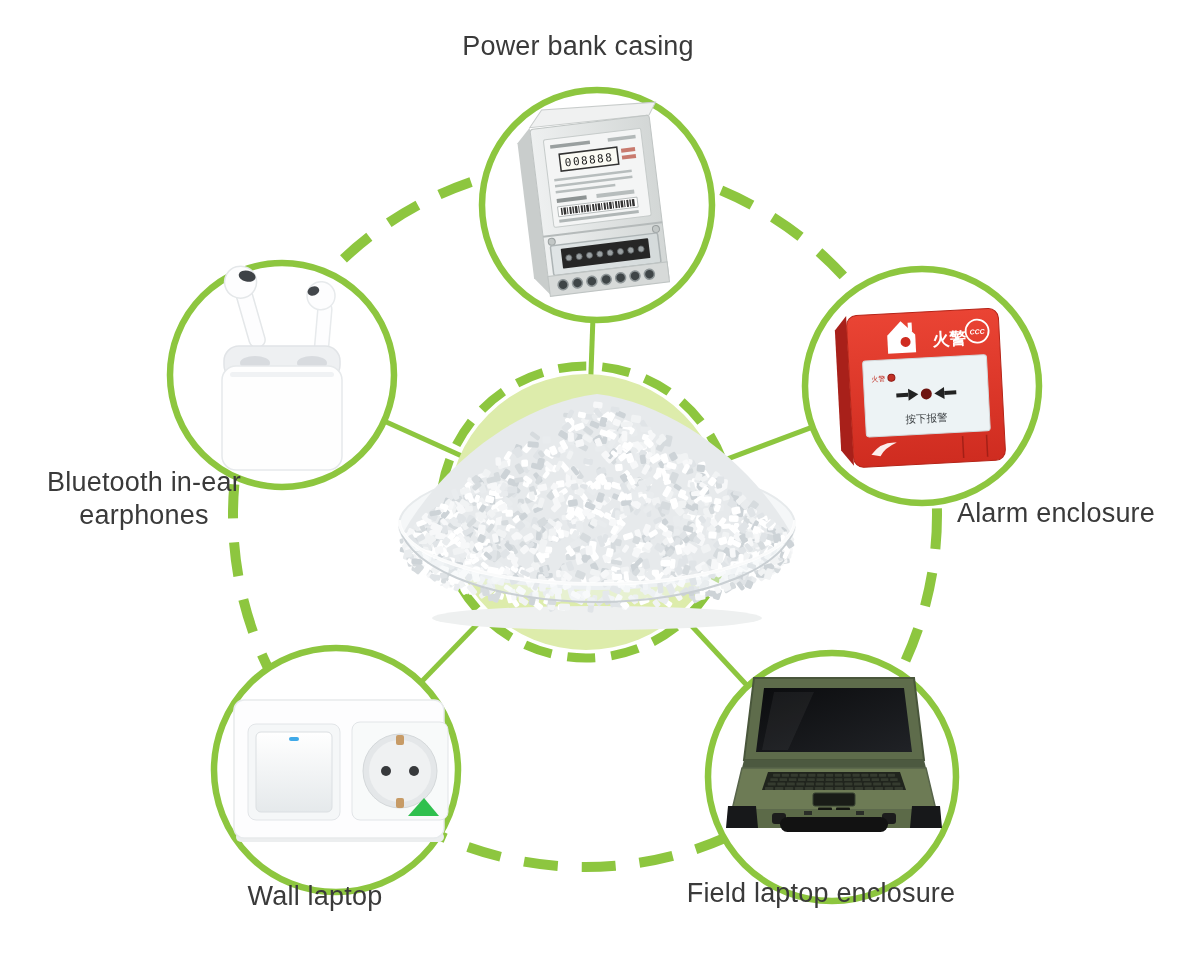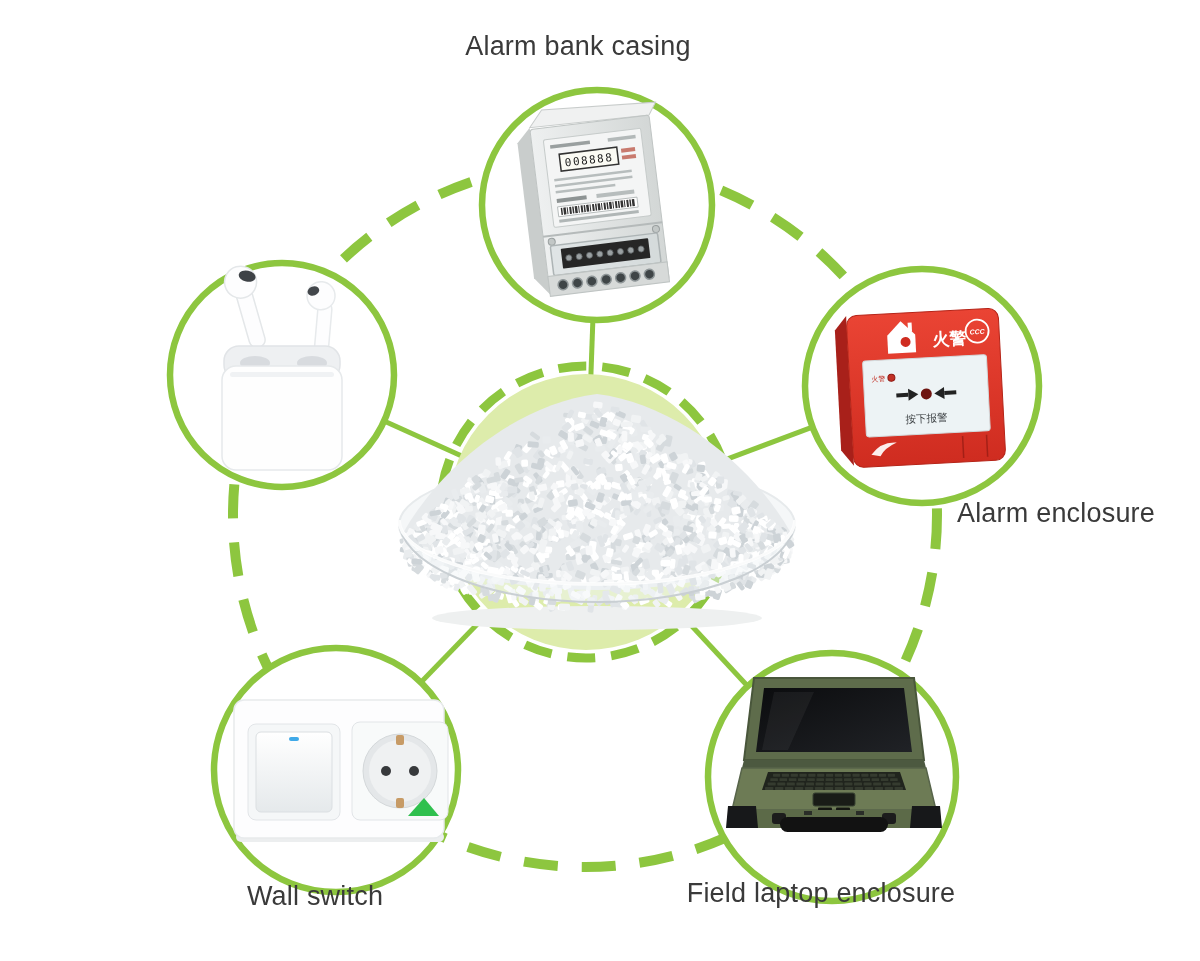--- a/index.html
+++ b/index.html
@@ -1548,18 +1548,19 @@
     <polygon points="-106,26 -78,26 -76,48 -108,48" fill="#17181a"></polygon>
     <polygon points="78,26 106,26 108,48 76,48" fill="#17181a"></polygon>
     <rect x="-30" y="31" width="8" height="4" fill="#2a2d28"></rect>
     <rect x="22" y="31" width="8" height="4" fill="#2a2d28"></rect>
     <rect x="-62" y="33" width="14" height="11" rx="3" fill="#1c1c1c"></rect>
     <rect x="48" y="33" width="14" height="11" rx="3" fill="#1c1c1c"></rect>
     <rect x="-54" y="37" width="108" height="15" rx="7.5" fill="#121212"></rect>
   </g>
 </svg>
 
-<div class="node-label" style="left:418px;top:30px;width:320px;">Alarm bank casing</div>
+<div class="node-label" style="left:418px;top:30px;width:320px;">Power bank casing</div>
+<div class="node-label" style="left:25px;top:466px;width:238px;">Bluetooth in-ear earphones</div>
 <div class="node-label" style="left:931px;top:497px;width:250px;">Alarm enclosure</div>
-<div class="node-label" style="left:195px;top:880px;width:240px;">Wall switch</div>
+<div class="node-label" style="left:195px;top:880px;width:240px;">Wall laptop</div>
 <div class="node-label" style="left:668px;top:877px;width:306px;">Field laptop enclosure</div>
 
 </div>
 
 </body></html>

